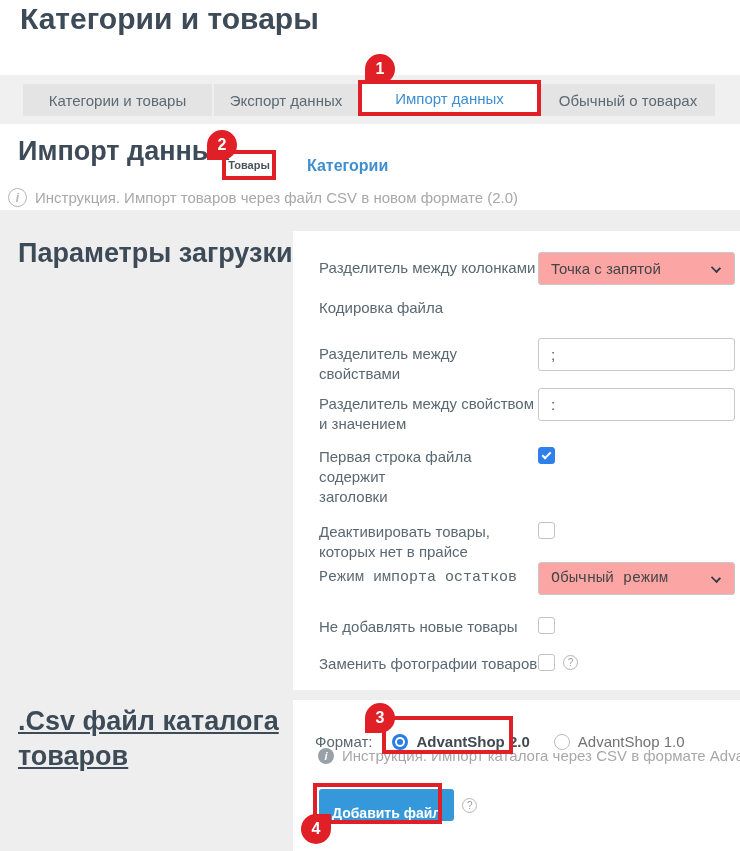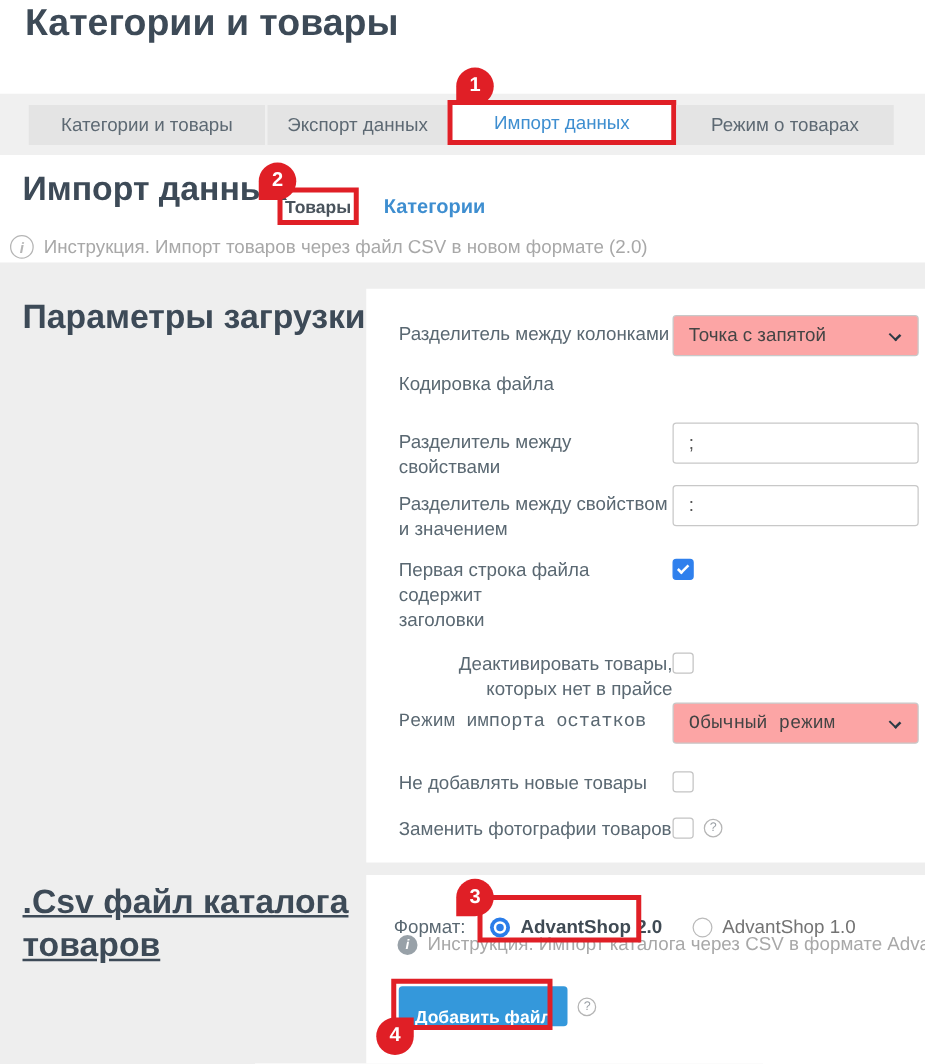--- a/index.html
+++ b/index.html
@@ -27,23 +27,23 @@
   
   .section-heading {
     position:absolute; left:18px; margin:0; font-size:27px; font-weight:bold;
     color:#3d4a57; line-height:35px; white-space:pre-line;
   }
   .h-import { top:134px; }
   .h-params { top:236px; }
   .h-csv    { top:704px;text-decoration:underline; }
   
   .subtab-frame {
-    position:absolute; left:222px; top:150px; width:65px; height:30px;
+    position:absolute; left:222px; top:150px; width:54px; height:30px;
     border:4px solid #e01f26; display:flex; align-items:center; justify-content:center;
-    font-size:14px; font-weight:bold; color:#49535c; background:transparent; z-index:20;
+    font-size:11px; font-weight:bold; color:#49535c; background:transparent; z-index:20;
   }
   .subtab-link {
     position:absolute; left:307px; top:157px; font-size:16px; font-weight:bold;
     color:#3e8ed0; text-decoration:none; cursor:pointer;
   }
   
   .info-row { position:absolute; display:flex; align-items:center; white-space:nowrap; }
   .info-top { left:8px; top:188px; }
   .info-text { font-size:15px; color:#a8a8a8; margin-left:8px; }
   .info-icon-outline {
@@ -135,21 +135,21 @@
 <body>
 
 <div class="page">
 
   <h1 class="page-title">Категории и товары</h1>
 
   <div class="tabstrip">
     <div class="tab" style="left:23px;width:189px;">Категории и товары</div>
     <div class="tab" style="left:214px;width:144px;">Экспорт данных</div>
     <div class="tab active" style="left:358px;width:183px;">Импорт данных</div>
-    <div class="tab" style="left:541px;width:174px;">Режим о товарах</div>
+    <div class="tab" style="left:541px;width:174px;">Обычный о товарах</div>
   </div>
 
   <div class="content-bg"></div>
 
   <h2 class="section-heading h-import">Импорт данных</h2>
   <div class="subtab-frame">Товары</div>
   <a class="subtab-link">Категории</a>
   <div class="info-row info-top">
     <span class="info-icon-outline">i</span>
     <span class="info-text">Инструкция. Импорт товаров через файл CSV в новом формате (2.0)</span>
@@ -184,21 +184,21 @@
     </div>
 
     <div class="frow" style="margin-bottom:9px;">
       <div class="flabel">Первая строка файла содержит
 заголовки</div>
       <div class="checkbox checked">
         <span class="checkmark"></span>
       </div>
     </div>
 
-    <div class="frow" style="margin-bottom:0;text-align:right;">
+    <div class="frow" style="margin-bottom:0;">
       <div class="flabel">Деактивировать товары,
 которых нет в прайсе</div>
       <div class="checkbox"></div>
     </div>
 
     <div class="frow" style="margin-bottom:16px;font-family:Liberation Mono, monospace;">
       <div class="flabel">Режим импорта остатков</div>
       <div class="fake-select">
         <span>Обычный режим</span>
         <span class="chev"></span>

